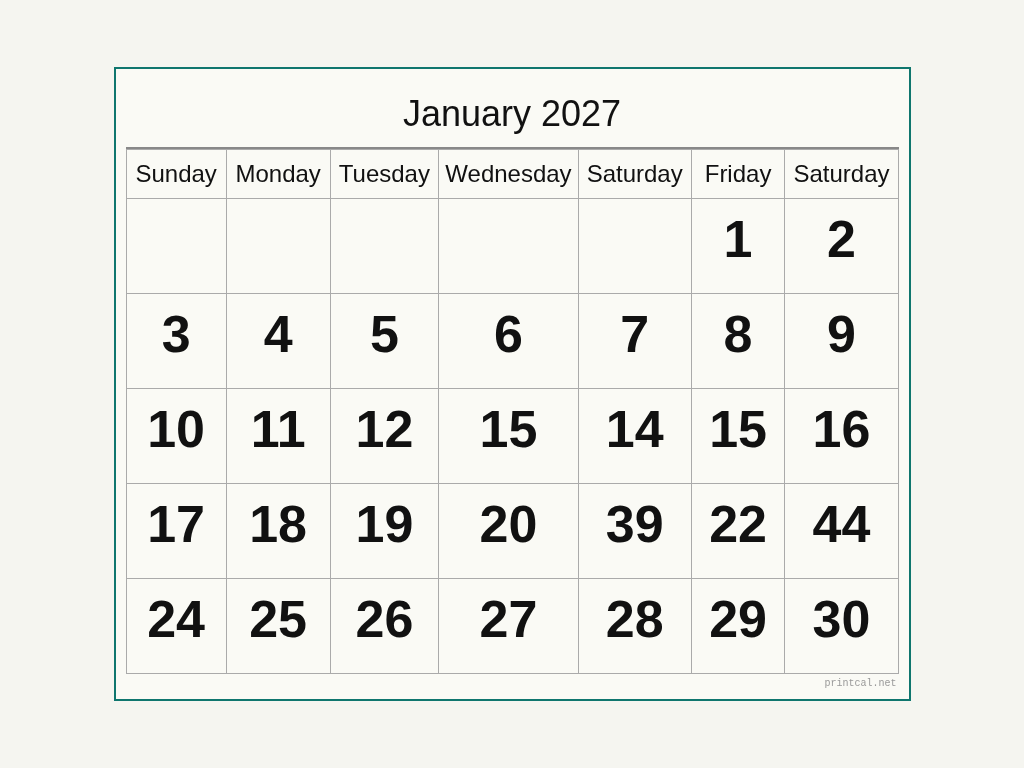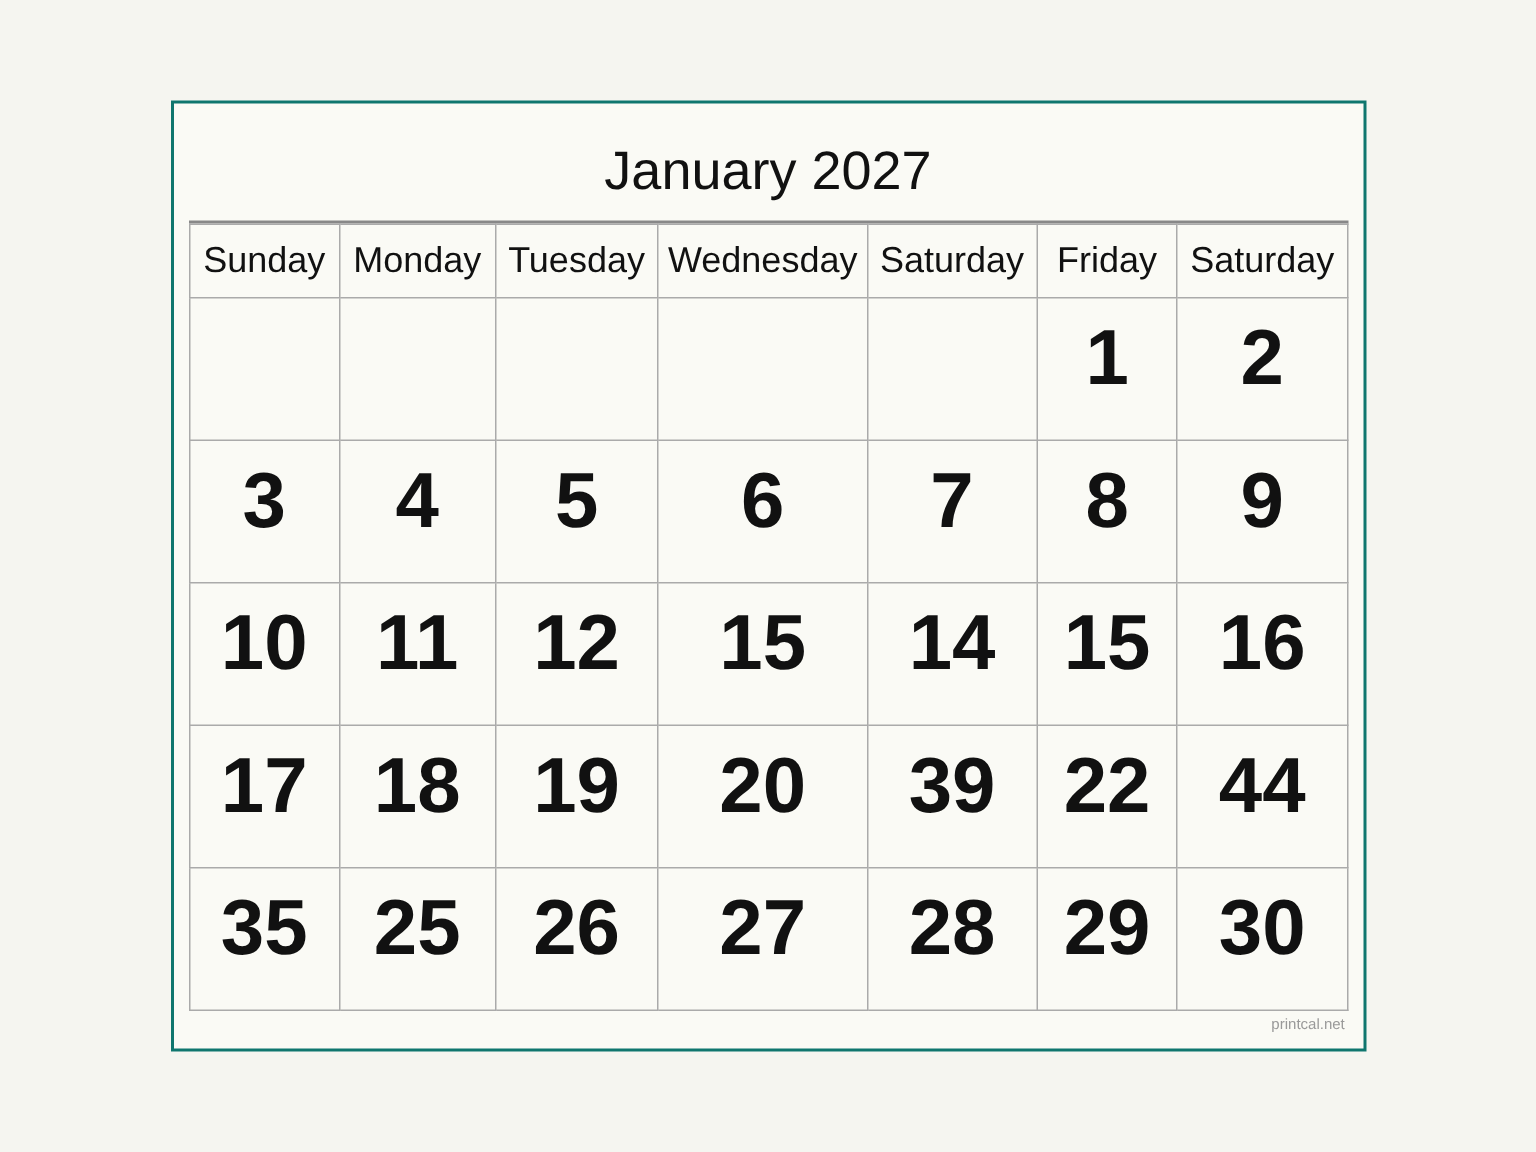--- a/index.html
+++ b/index.html
@@ -64,20 +64,21 @@
     .calendar-table td.empty {
       background-color: #fafaf5;
     }
 
     .watermark {
       text-align: right;
       font-size: 10px;
       color: #999;
       padding-top: 4px;
       padding-right: 2px;
+      font-family: Liberation Mono, monospace;
     }
   </style>
 </head>
 <body>
 
 <div class="calendar-wrapper">
   <div class="calendar-title">January 2027</div>
   <table class="calendar-table">
     <thead>
       <tr>
@@ -121,21 +122,21 @@
         <tr>
           <td>17</td>
           <td>18</td>
           <td>19</td>
           <td>20</td>
           <td>39</td>
           <td>22</td>
           <td>44</td>
         </tr>
         <tr>
-          <td>35</td>
+          <td>24</td>
           <td>25</td>
           <td>26</td>
           <td>27</td>
           <td>28</td>
           <td>29</td>
           <td>30</td>
         </tr>
       </tbody>
   </table>
   <div class="watermark">printcal.net</div>

